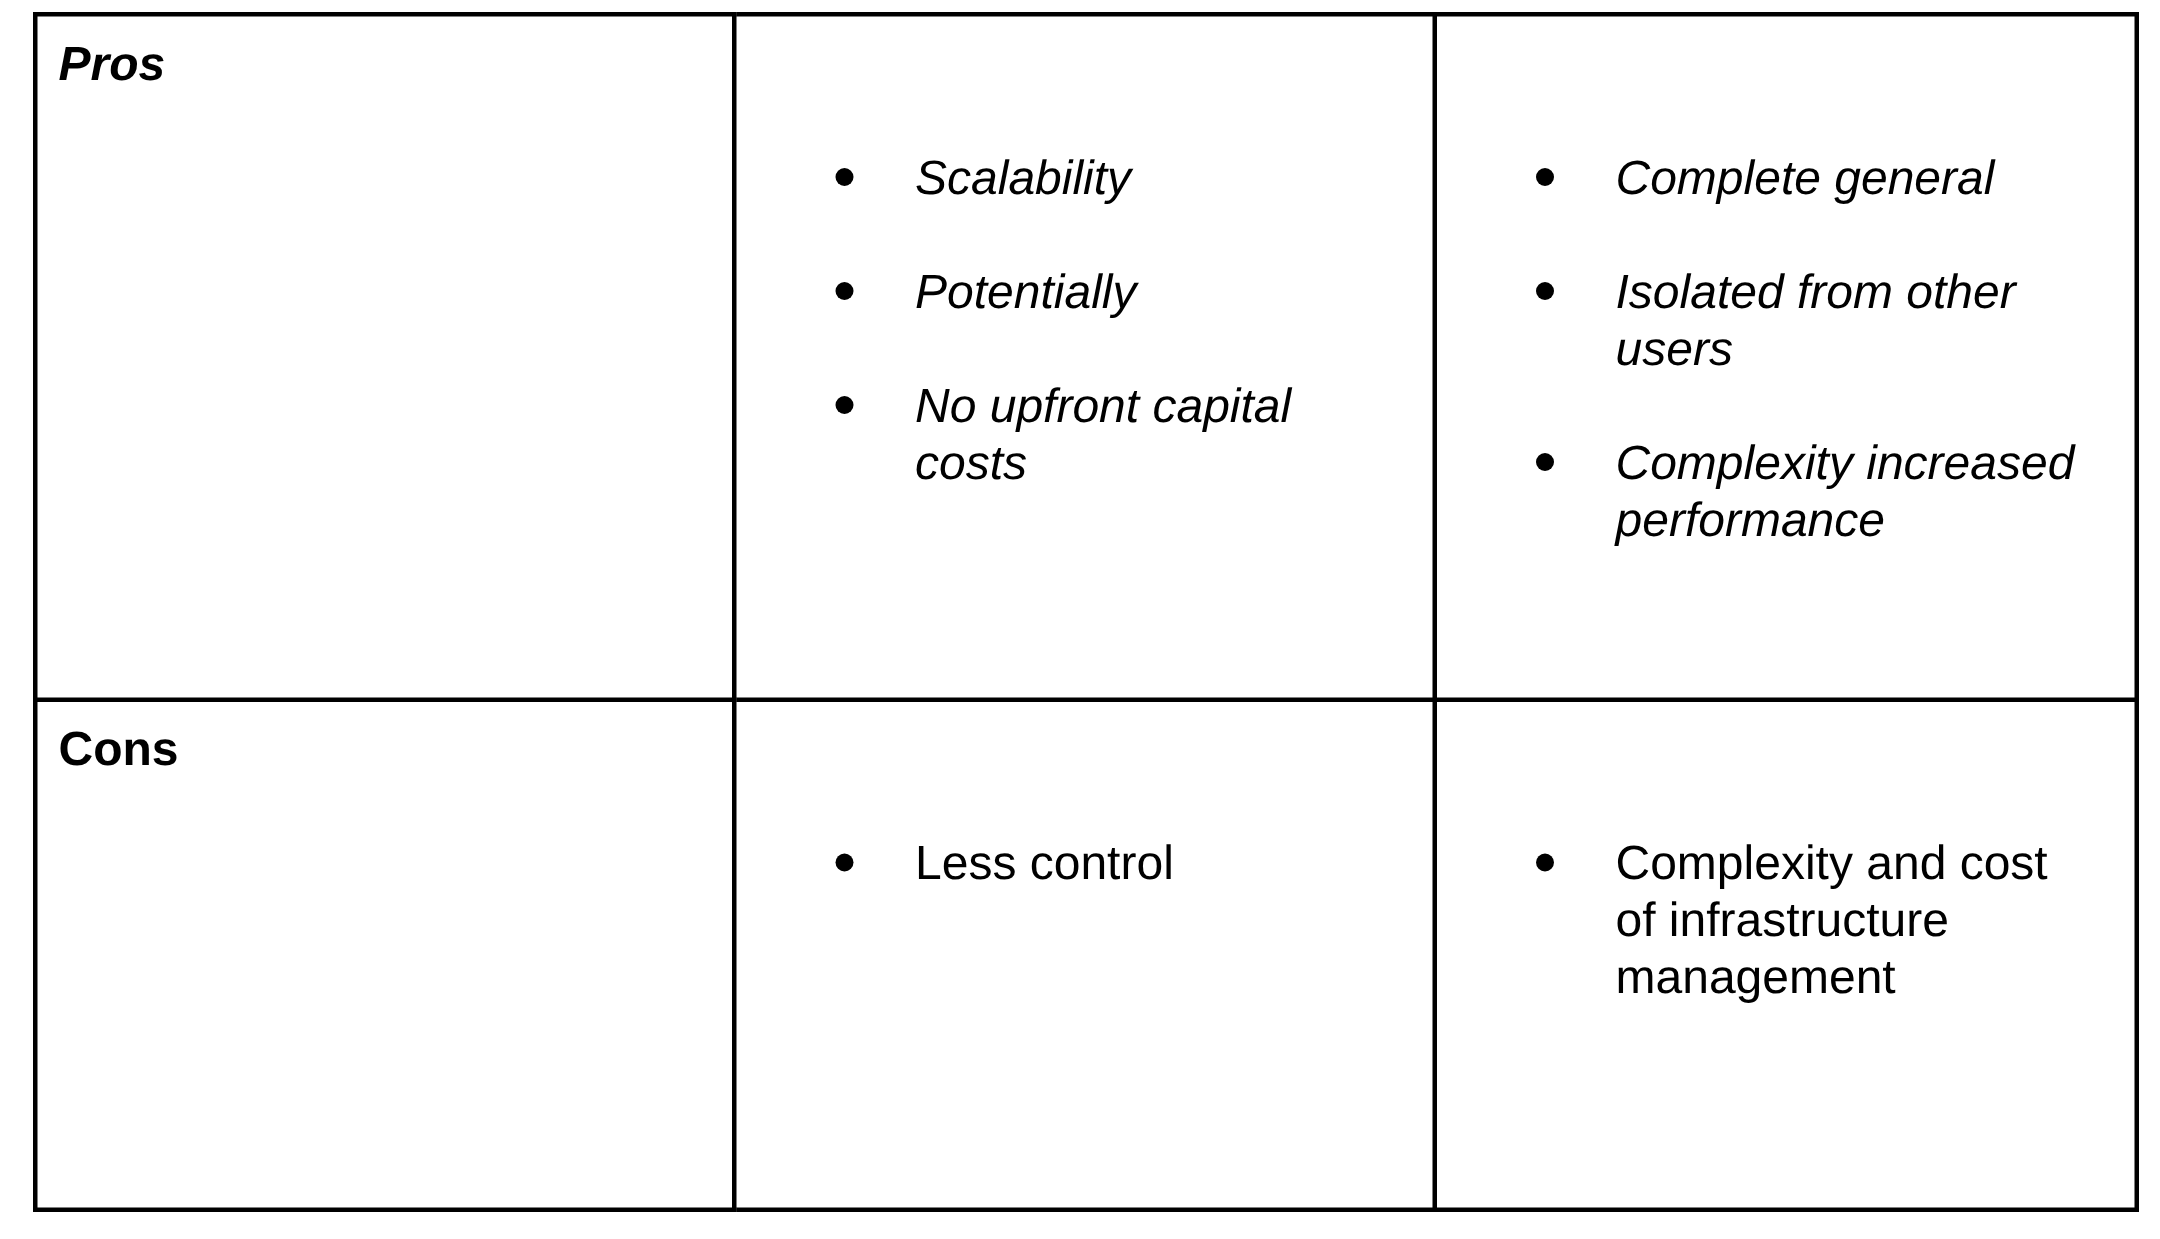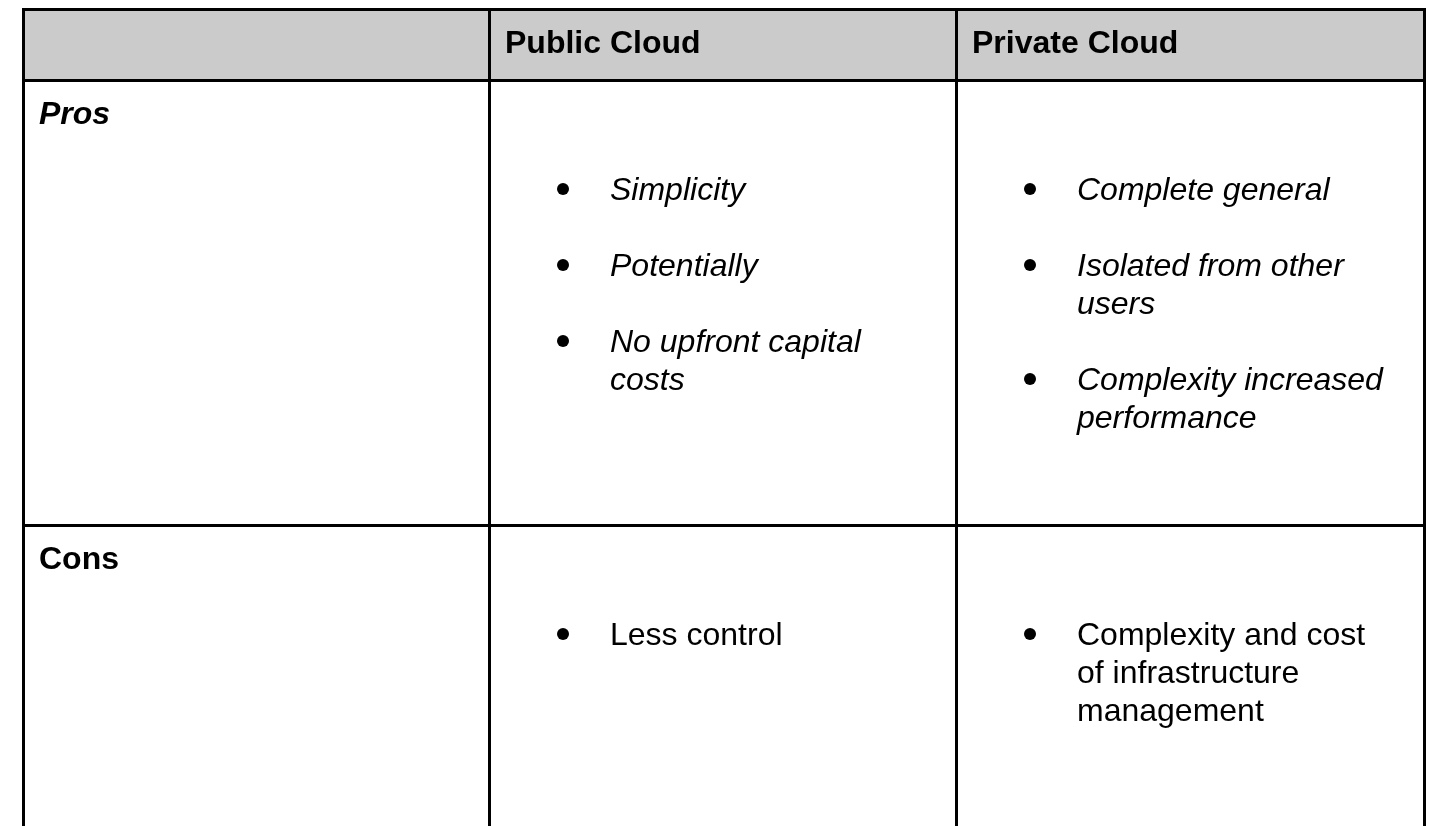--- a/index.html
+++ b/index.html
@@ -80,32 +80,27 @@
 <div class="page">
   <table class="cmp">
     <colgroup>
       <col style="width:466px">
       <col style="width:467px">
       <col style="width:468px">
     </colgroup>
 
     <tbody>
 
-    <tr class="row-header">
-      <td class="gray"></td>
-      <td class="gray col-header">Public Cloud</td>
-      <td class="gray col-header">Private Cloud</td>
-    </tr>
 
 
     <tr class="row-pros">
       <td class="row-label">Pros</td>
       <td>
         <ul class="cell-list">
-          <li><span class="bullet-dot"></span><span>Simplicity</span></li>
+          <li><span class="bullet-dot"></span><span>Scalability</span></li>
           <li><span class="bullet-dot"></span><span>Potentially</span></li>
           <li><span class="bullet-dot"></span><span>No upfront capital
 costs</span></li>
         </ul>
       </td>
       <td>
         <ul class="cell-list">
           <li><span class="bullet-dot"></span><span>Complete general</span></li>
           <li><span class="bullet-dot"></span><span>Isolated from other
 users</span></li>

